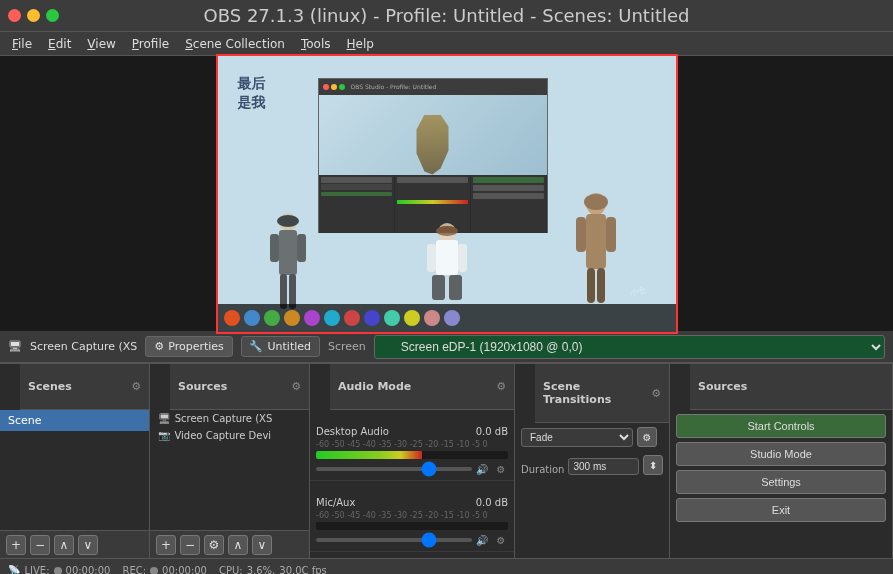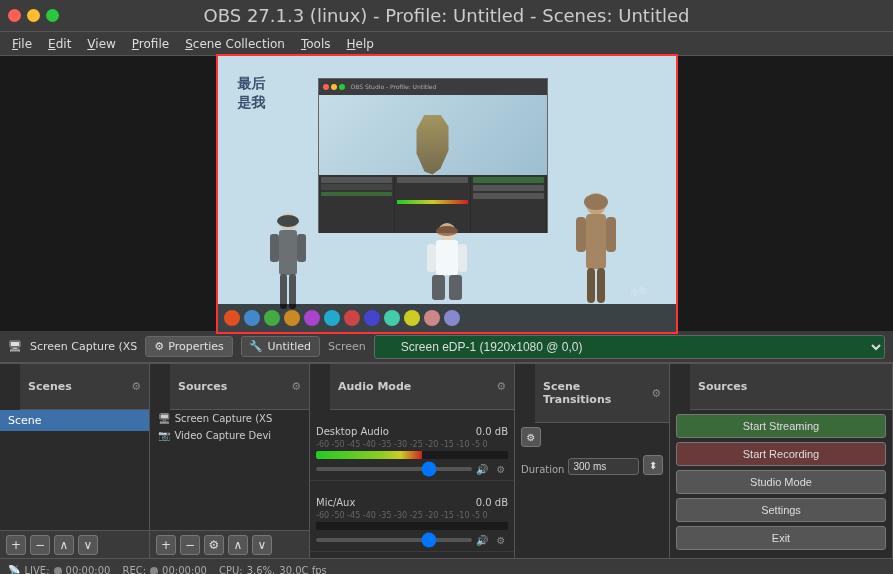--- a/index.html
+++ b/index.html
@@ -658,37 +658,39 @@
     </div>
   </div>
 
   <div class="panel transitions-panel">
     <div class="panel-header">
       <span>Scene Transitions</span>
       <span class="header-add">⚙</span>
     </div>
     <div class="panel-body">
       <div class="fade-row">
+        <select class="fade-select">
+          <option>Fade</option>
+        </select>
         <div class="gear-btn">⚙</div>
       </div>
       <div class="duration-row">
         <span class="duration-label">Duration</span>
         <input type="text" class="duration-input" value="300 ms" style="">
         <div class="gear-btn">⬍</div>
       </div>
     </div>
   </div>
 
   <div class="panel controls-panel">
     <div class="panel-header">
       <span>Sources</span>
     </div>
     <div class="panel-body">
-      <button class="control-btn streaming">Start Streaming</button>
-      <button class="control-btn recording">Start Recording</button>
+      <button class="control-btn streaming">Start Controls</button>
       <button class="control-btn">Studio Mode</button>
       <button class="control-btn">Settings</button>
       <button class="control-btn">Exit</button>
     </div>
   </div>
 
 </div>
 
 <div class="status-bar">
   <div class="status-item">

